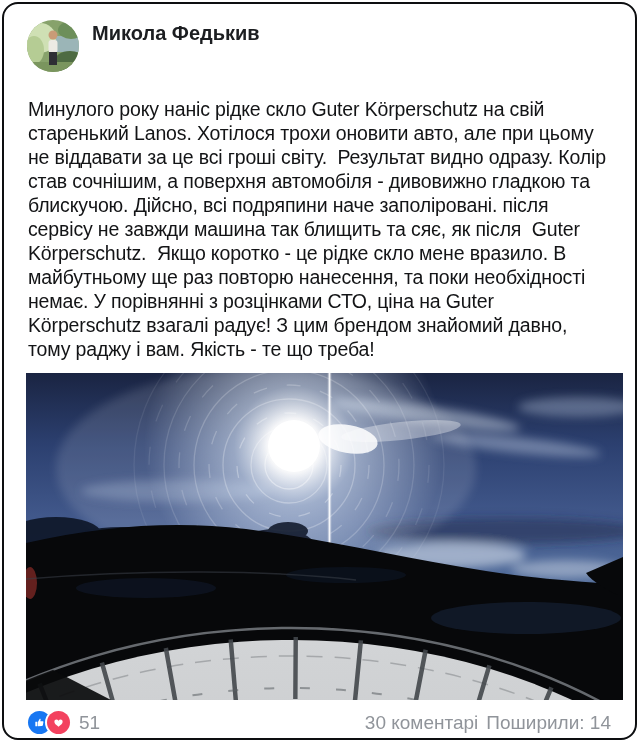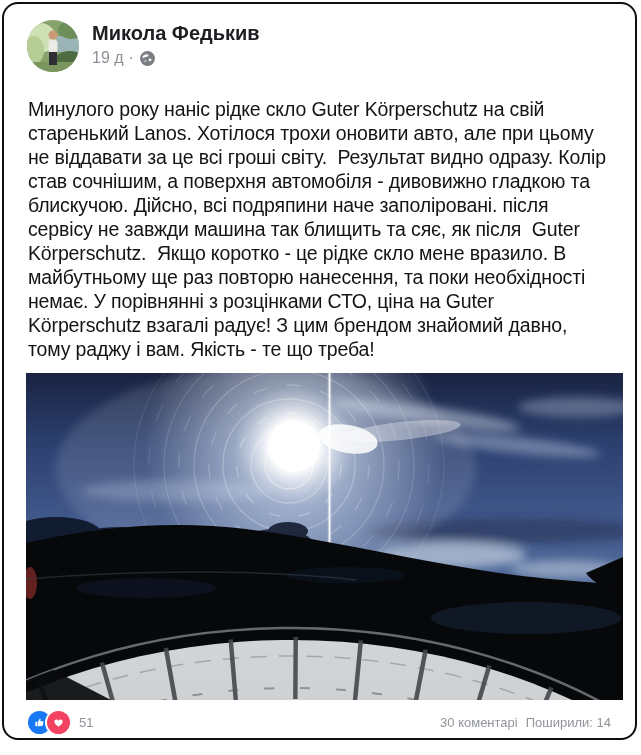--- a/index.html
+++ b/index.html
@@ -25,21 +25,21 @@
   .meta .globe { display:inline-flex; }
   .body-text {
     padding:0 24px; margin-top:25px;
     font-size:19.5px; line-height:24px; color:#131416;
     white-space:pre-wrap; letter-spacing:-0.15px;
   }
   .photo { margin:12px 22px 0 22px; height:327px; cursor:pointer; }
   .photo svg { display:block; width:597px; height:327px; }
   .footer {
     display:flex; align-items:center; justify-content:space-between;
-    padding:11px 24px 0 24px; font-size:13px; color:#90949a;
+    padding:11px 24px 0 24px; font-size:19px; color:#90949a;
   }
   .reactions { display:flex; align-items:center; cursor:pointer; }
   .reaction-badge {
     width:23px; height:23px; border-radius:50%;
     box-shadow:0 0 0 2px #ffffff;
     display:flex; align-items:center; justify-content:center;
   }
   .badge-like { background:#1877f2; }
   .badge-love { background:#f3425f; margin-left:-4px; }
   .reaction-badge svg { display:block; }
@@ -62,32 +62,20 @@
         <ellipse cx="44" cy="10" rx="13" ry="9" fill="#6d8f5a"></ellipse>
         <ellipse cx="43" cy="42" rx="16" ry="11" fill="#4e6b42"></ellipse>
         <rect x="0" y="42" width="52" height="10" fill="#7a955e"></rect>
         <circle cx="26" cy="15" r="4.5" fill="#c99b77"></circle>
         <rect x="21.5" y="20" width="9" height="13" rx="3" fill="#eceae4"></rect>
         <rect x="22" y="32" width="8" height="13" fill="#2e2e34"></rect>
       </svg>
     </div>
     <div class="header-text">
       <div class="author">Микола Федькив</div>
-      <div class="meta">
-        <span>19 д</span>
-        <span class="sep">·</span>
-        <span class="globe">
-          <svg width="17" height="17" viewBox="0 0 16 16">
-            <circle cx="8" cy="8" r="7" fill="#7b7e83"></circle>
-            <path fill="#ffffff" opacity="0.92" d="M3.2,6.2 C4,4.6 6,3.6 7.8,4 C9.1,4.3 9.5,5.4 8.4,6.1 C7.2,6.8 5.6,6.3 4.8,7.4 C4.2,8.2 3.5,7.7 3.2,6.2 Z"></path>
-            <path fill="#ffffff" opacity="0.92" d="M9.6,8.1 C10.6,7.7 11.9,8.3 11.7,9.4 C11.5,10.5 10,11 9.4,10.2 C8.9,9.6 8.9,8.5 9.6,8.1 Z"></path>
-            <path fill="#ffffff" opacity="0.8" d="M5.6,9.6 C6.4,9.4 7.1,10 6.8,10.7 C6.5,11.4 5.4,11.4 5.2,10.7 C5.05,10.2 5.1,9.8 5.6,9.6 Z"></path>
-          </svg>
-        </span>
-      </div>
     </div>
   </div>
 
   <div class="body-text">Минулого року наніс рідке скло Guter Körperschutz на свій старенький Lanos. Хотілося трохи оновити авто, але при цьому не віддавати за це всі гроші світу.  Результат видно одразу. Колір став сочнішим, а поверхня автомобіля - дивовижно гладкою та блискучою. Дійсно, всі подряпини наче заполіровані. після сервісу не завжди машина так блищить та сяє, як після  Guter Körperschutz.  Якщо коротко - це рідке скло мене вразило. В майбутньому ще раз повторю нанесення, та поки необхідності немає. У порівнянні з розцінками СТО, ціна на Guter Körperschutz взагалі радує! З цим брендом знайомий давно, тому раджу і вам. Якість - те що треба!</div>
 
   <div class="photo">
     <svg viewBox="0 0 597 327" preserveAspectRatio="none">
       <defs>
         <linearGradient id="skyG" x1="0" y1="0" x2="0" y2="1">
           <stop offset="0" stop-color="#1a2442"></stop>

